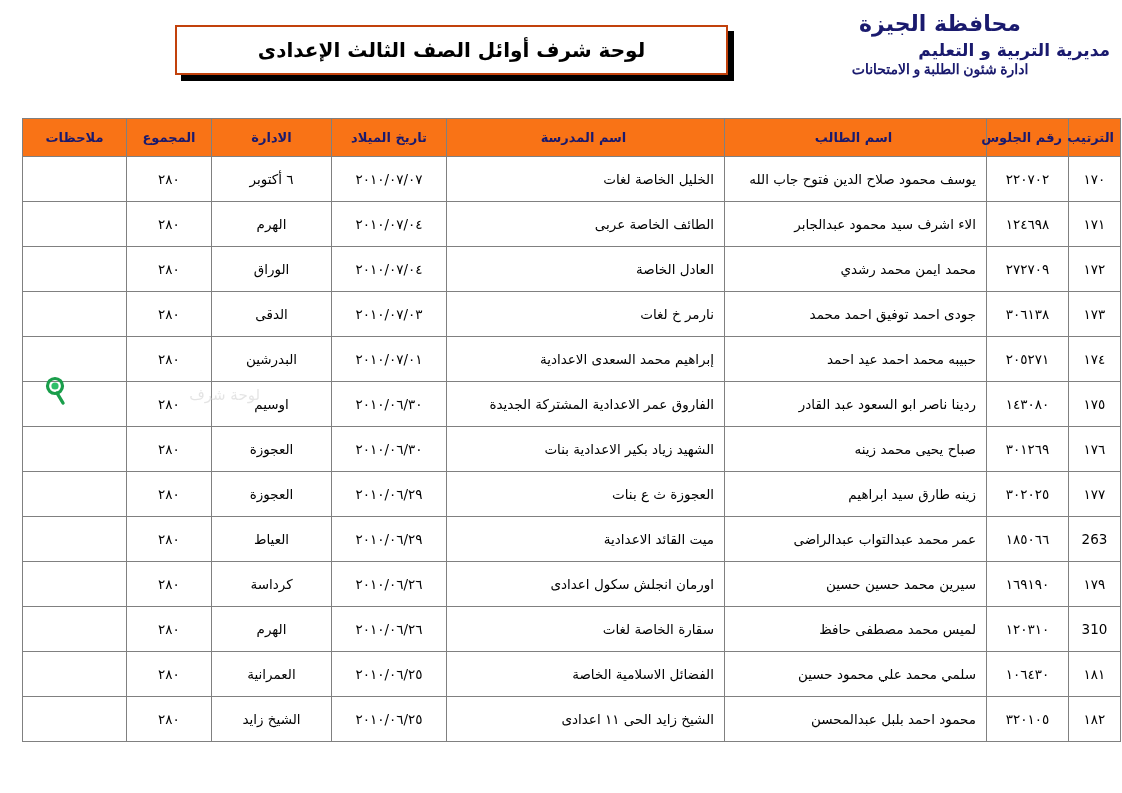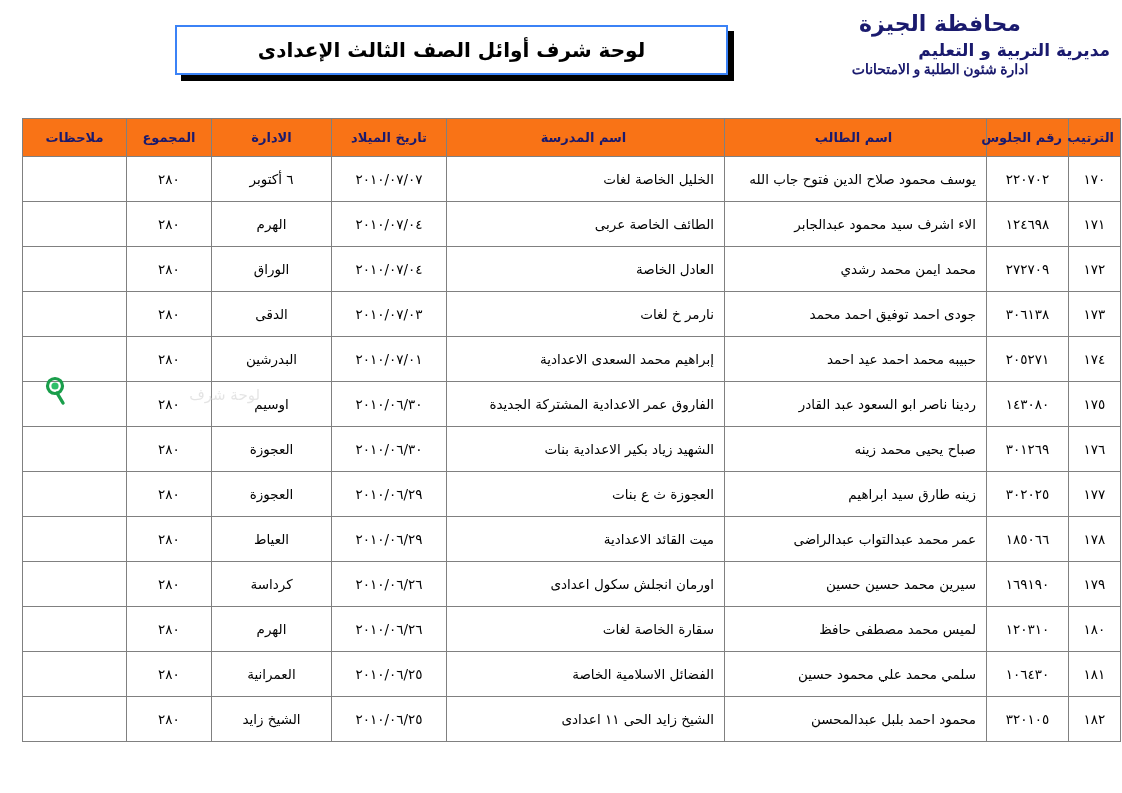--- a/index.html
+++ b/index.html
@@ -26,21 +26,21 @@
   }
 
   
   #title-box {
     position: absolute;
     left: 175px;
     top: 25px;
     width: 553px;
     height: 50px;
     background: #ffffff;
-    border: 2px solid #3b82f6;
+    border: 2px solid #c2410c;
     box-shadow: 6px 6px 0 0 #000000;
     display: flex;
     align-items: center;
     justify-content: center;
     box-sizing: border-box;
   }
   #title-box .title-text {
     font-family: "DejaVu Sans", "Liberation Sans", sans-serif;
     font-size: 20px;
     font-weight: bold;
@@ -249,41 +249,41 @@
         <td class="col-rank">١٧٧</td>
         <td class="col-seat">٣٠٢٠٢٥</td>
         <td class="col-name">زينه طارق سيد ابراهيم</td>
         <td class="col-school">العجوزة ث ع بنات</td>
         <td class="col-dob">٢٠١٠/٠٦/٢٩</td>
         <td class="col-admin">العجوزة</td>
         <td class="col-total">٢٨٠</td>
         <td class="col-notes"></td>
       </tr>
       <tr>
-        <td class="col-rank">١٧٨</td>
+        <td class="col-rank">263</td>
         <td class="col-seat">١٨٥٠٦٦</td>
         <td class="col-name">عمر محمد عبدالتواب عبدالراضى</td>
         <td class="col-school">ميت القائد الاعدادية</td>
         <td class="col-dob">٢٠١٠/٠٦/٢٩</td>
         <td class="col-admin">العياط</td>
         <td class="col-total">٢٨٠</td>
         <td class="col-notes"></td>
       </tr>
       <tr>
         <td class="col-rank">١٧٩</td>
         <td class="col-seat">١٦٩١٩٠</td>
         <td class="col-name">سيرين محمد حسين حسين</td>
         <td class="col-school">اورمان انجلش سكول اعدادى</td>
         <td class="col-dob">٢٠١٠/٠٦/٢٦</td>
         <td class="col-admin">كرداسة</td>
         <td class="col-total">٢٨٠</td>
         <td class="col-notes"></td>
       </tr>
       <tr>
-        <td class="col-rank">١٨٠</td>
+        <td class="col-rank">310</td>
         <td class="col-seat">١٢٠٣١٠</td>
         <td class="col-name">لميس محمد مصطفى حافظ</td>
         <td class="col-school">سقارة الخاصة لغات</td>
         <td class="col-dob">٢٠١٠/٠٦/٢٦</td>
         <td class="col-admin">الهرم</td>
         <td class="col-total">٢٨٠</td>
         <td class="col-notes"></td>
       </tr>
       <tr>
         <td class="col-rank">١٨١</td>

